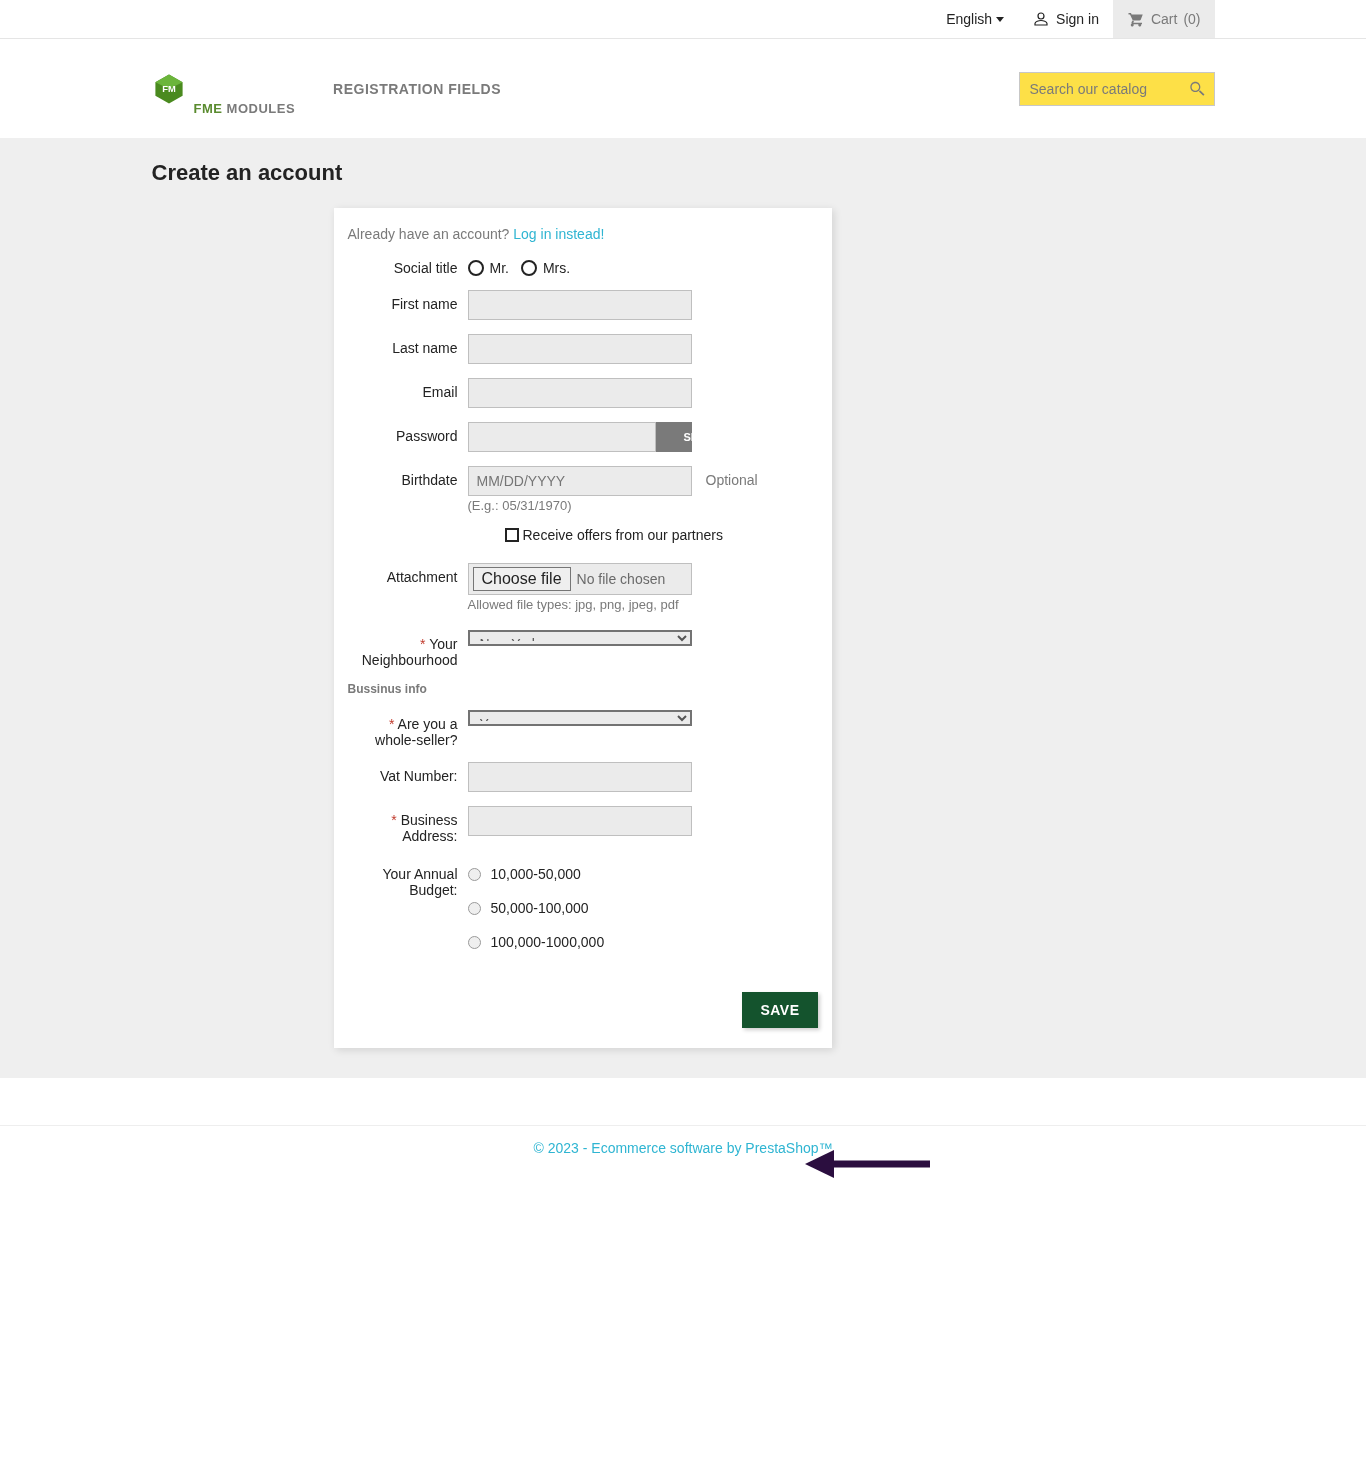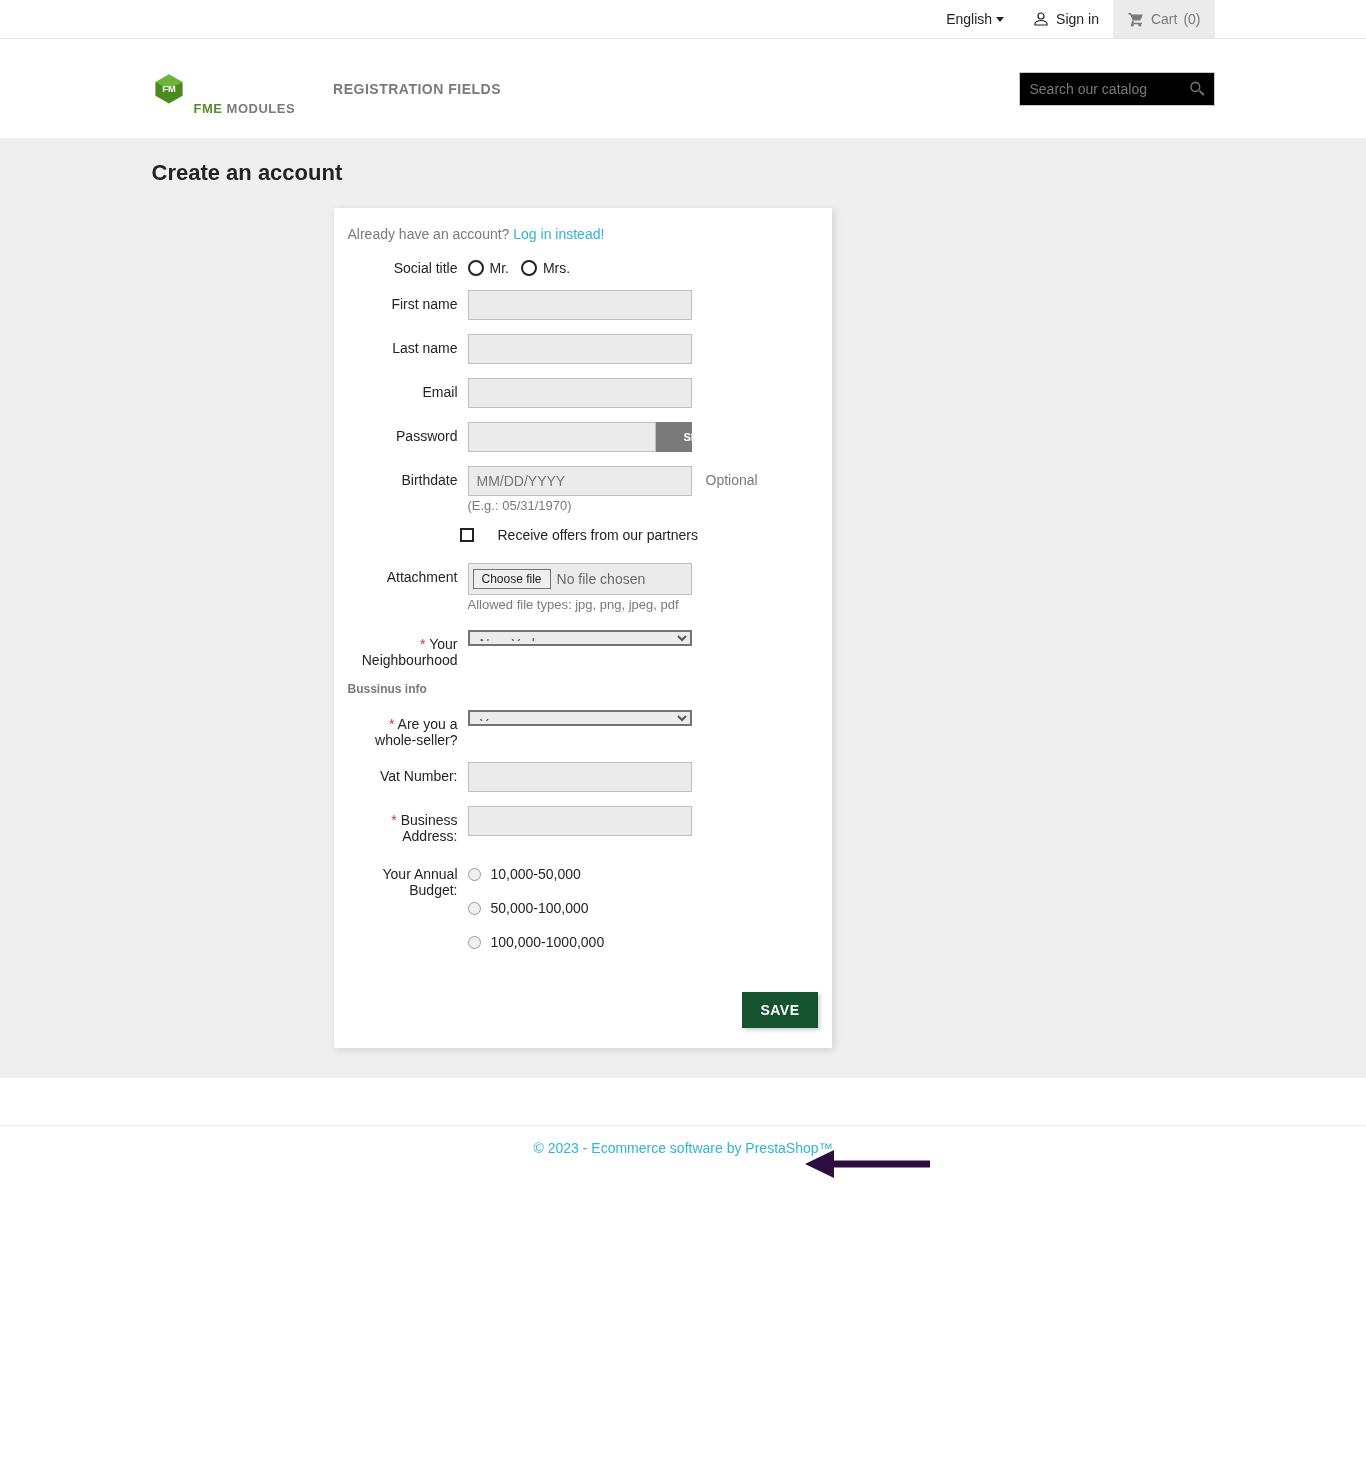--- a/index.html
+++ b/index.html
@@ -17,21 +17,21 @@
     
     .header { max-width: 1063px; margin: 0 auto; display: flex; align-items: center; padding: 22px 0; gap: 38px; }
     .logo { display: flex; align-items: center; gap: 8px; }
     .logo-mark { width: 34px; height: 34px; }
     .logo-text { font-size: 13px; font-weight: 700; letter-spacing: 0.5px; margin-top: 40px; }
     .logo-text .green { color: #5a8b2f; }
     .logo-text .gray { color: #7a7a7a; }
     .nav-link { color: #7a7a7a; font-weight: 600; font-size: 14px; letter-spacing: 0.5px; text-transform: uppercase; cursor: pointer; }
     .header-spacer { flex: 1; }
     .search-box { position: relative; width: 196px; }
-    .search-input { width: 100%; height: 34px; border: 1px solid #c7c7c7; padding: 6px 34px 6px 10px; font-size: 14px; color: #7a7a7a; background: #000000; }
+    .search-input { width: 100%; height: 34px; border: 1px solid #c7c7c7; padding: 6px 34px 6px 10px; font-size: 14px; color: #7a7a7a; background: #fde047; }
     .search-input::placeholder { color: #7a7a7a; }
     .search-icon { position: absolute; right: 8px; top: 50%; transform: translateY(-50%); fill: #7a7a7a; width: 20px; height: 20px; cursor: pointer; }
     
     
     .main-bg { background: #efefef; padding-bottom: 30px; min-height: 600px; }
     .content { max-width: 1063px; margin: 0 auto; padding-top: 22px; }
     .page-title { font-size: 22px; font-weight: 700; color: #232323; margin-bottom: 22px; }
     .form-card { width: 498px; margin: 0 auto 0 182px; background: #fff; padding: 18px 14px 20px 14px; box-shadow: 2px 2px 8px rgba(0,0,0,0.12); }
     .already { color: #7a7a7a; margin-bottom: 18px; padding-left: 0; }
     .already a { color: #2fb5d2; text-decoration: none; }
@@ -50,25 +50,25 @@
     .radio-circle { width: 16px; height: 16px; border: 2px solid #232323; border-radius: 50%; display: inline-block; cursor: pointer; flex-shrink: 0; }
     .radio-circle.sm { width: 13px; height: 13px; border: 1px solid #9a9a9a; background: #efefef; }
     .radio-label { font-size: 14px; margin-right: 6px; text-align: center; }
     
     .pwd-group { display: flex; }
     .pwd-group input { flex: 1; }
     .show-btn { width: 36px; background: #7a7a7a; color: #fff; border: none; font-size: 11px; font-weight: 600; cursor: pointer; padding-left: 28px; }
     
     .hint { color: #7a7a7a; font-size: 13px; margin-top: 2px; }
     
-    .checkbox-row { display: flex; align-items: center; gap: 24px; margin-left: 64px; margin-bottom: 20px; padding-left: 48px; }
+    .checkbox-row { display: flex; align-items: center; gap: 4px; margin-left: 109px; margin-bottom: 20px; padding-left: 48px; }
     .checkbox-box { width: 14px; height: 14px; border: 2px solid #232323; display: inline-block; cursor: pointer; flex-shrink: 0; }
     
     .file-input-display { width: 100%; height: 32px; border: 1px solid #bfbfbf; background: #ebebeb; display: flex; align-items: center; padding: 4px; gap: 6px; }
-    .choose-file-btn { border: 1px solid #767676; background: #efefef; padding: 2px 8px; font-size: 12px; cursor: pointer; }
+    .choose-file-btn { border: 1px solid #767676; background: #efefef; padding: 2px 8px; font-size: 16px; cursor: pointer; }
     .file-status { color: #6a6a6a; font-size: 14px; }
     
     .select-input { width: 100%; height: 16px; border: 2px solid #737373; background: #ebebeb; padding: 3px 6px; font-size: 14px; color: #555; }
     
     .section-title { color: #7a7a7a; font-size: 12px; font-weight: 600; margin: 8px 0 14px 0; }
     .budget-row { display: flex; align-items: center; gap: 10px; margin-bottom: 18px; }
     
     .save-row { display: flex; justify-content: flex-end; margin-top: 24px; }
     .save-btn { background: #14532d; color: #fff; border: none; padding: 10px 18px; font-size: 14px; font-weight: 700; letter-spacing: 0.5px; cursor: pointer; box-shadow: 2px 2px 4px rgba(0,0,0,0.2); }
     

